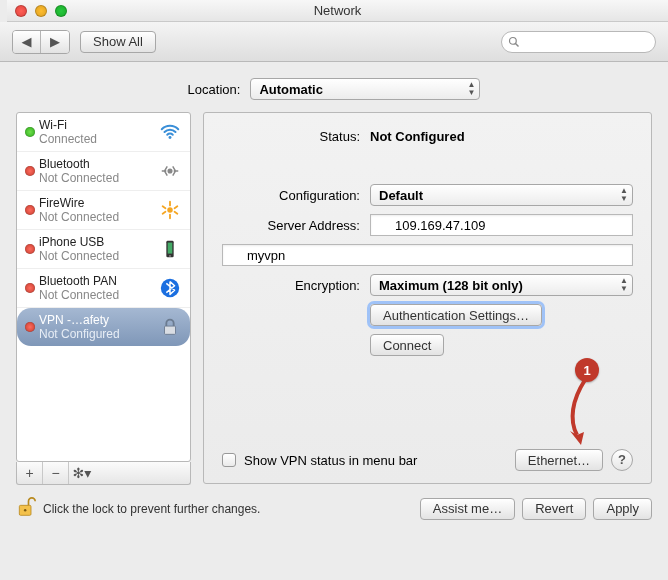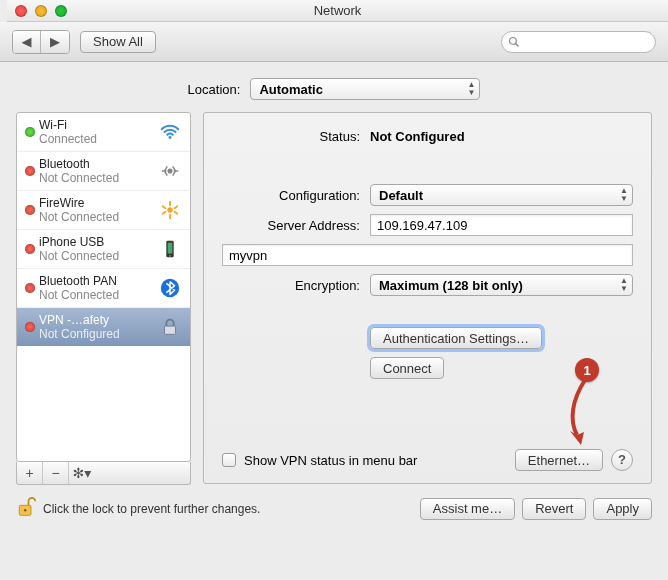--- a/index.html
+++ b/index.html
@@ -36,37 +36,37 @@
 .listbox { border:1px solid #b8b8b8; background:#fff; border-radius:3px; height:350px; overflow:hidden; }
 .sb-item { display:flex; align-items:center; gap:4px; padding:5px 8px; border-bottom:1px solid #eee; position:relative; }
 .sb-item:last-child { border-bottom:none; }
 .sb-dot { width:10px; height:10px; border-radius:50%; flex:none; box-shadow: inset 0 0 1px rgba(0,0,0,.5); }
 .dot-green { background: radial-gradient(#6fe04c,#2aa518); }
 .dot-red   { background: radial-gradient(#ff6b5e,#c0392b); }
 .sb-text { flex:1; min-width:0; }
 .sb-name { font-size:12px; color:#222; white-space:nowrap; overflow:hidden; text-overflow:ellipsis; }
 .sb-status { font-size:12px; color:#888; white-space:nowrap; }
 .sb-icon { width:24px; height:24px; flex:none; display:flex; align-items:center; justify-content:center; }
-.sb-item.selected { background: linear-gradient(#a5b8d2,#7f97b8); }
+.sb-item.selected { background: linear-gradient(#a5b8d2,#7f97b8); border-radius: 14px; }
 .sb-item.selected .sb-name { color:#fff; }
 .sb-item.selected .sb-status { color:#e7edf5; }
 
 .sb-toolbar { display:flex; border:1px solid #b8b8b8; border-top:none; background:linear-gradient(#fbfbfb,#e6e6e6); border-radius:0 0 3px 3px; }
 .sb-toolbar button { width:26px; height:22px; border:none; border-right:1px solid #c8c8c8; background:transparent; cursor:default; color:#555; font-size:14px; line-height:14px; }
 .sb-toolbar button:last-child { border-right:none; }
 
 
 .details { flex:1; border:1px solid #b8b8b8; background:linear-gradient(#f2f2f2,#ebebeb); border-radius:3px; height:372px; padding:16px 18px 10px; position:relative; }
 .form-row { display:flex; align-items:center; margin-bottom:8px; gap:10px; }
 .form-row .flabel { width:138px; text-align:right; color:#000; }
 .status-val { font-weight:bold; }
-.input { flex:1; height:22px; border:1px solid #b8b8b8; background:#fff; padding:0 6px; font-size:13px; outline:none; box-shadow: inset 0 1px 2px rgba(0,0,0,.08); }
+.input { flex:1; height:22px; border:1px solid #b8b8b8; background:#fff; padding:0 24px; font-size:13px; outline:none; box-shadow: inset 0 1px 2px rgba(0,0,0,.08); }
 .details .select { flex:1; }
 .btn-row { margin-left:148px; margin-bottom:8px; }
-.mac-btn.focus { box-shadow: 0 0 0 3px rgba(94,158,255,.55); margin-top: 23px; }
+.mac-btn.focus { box-shadow: 0 0 0 3px rgba(94,158,255,.55); }
 
 .bottom-row { position:absolute; left:18px; right:18px; bottom:12px; display:flex; align-items:center; gap:8px; }
 .checkbox { width:14px; height:14px; border:1px solid #999; border-radius:3px; background:linear-gradient(#fff,#eaeaea); }
 .helpbtn { width:22px; height:22px; border-radius:50%; border:1px solid #a7a7a7; background:linear-gradient(#fff,#e6e6e6); color:#555; font-weight:bold; font-size:13px; line-height:20px; text-align:center; }
 
 
 .callout { position:absolute; width:24px; height:24px; border-radius:50%; background:#c0392b; color:#fff; font-weight:bold; display:flex; align-items:center; justify-content:center; font-size:14px; box-shadow:0 1px 2px rgba(0,0,0,.3); }
 .arrow-svg { position:absolute; pointer-events:none; }
 
 

